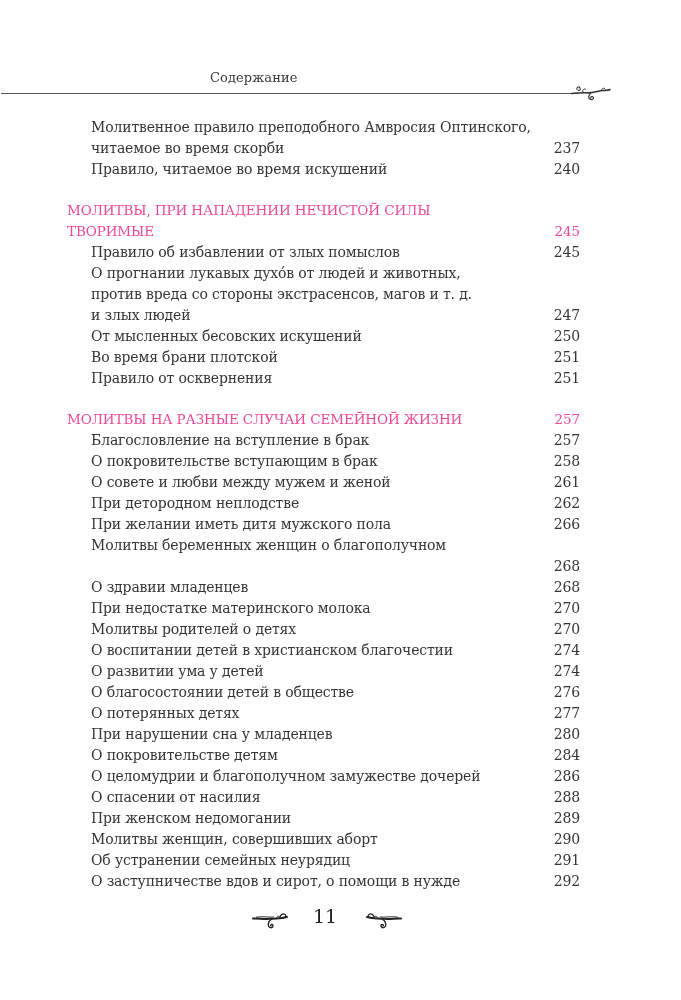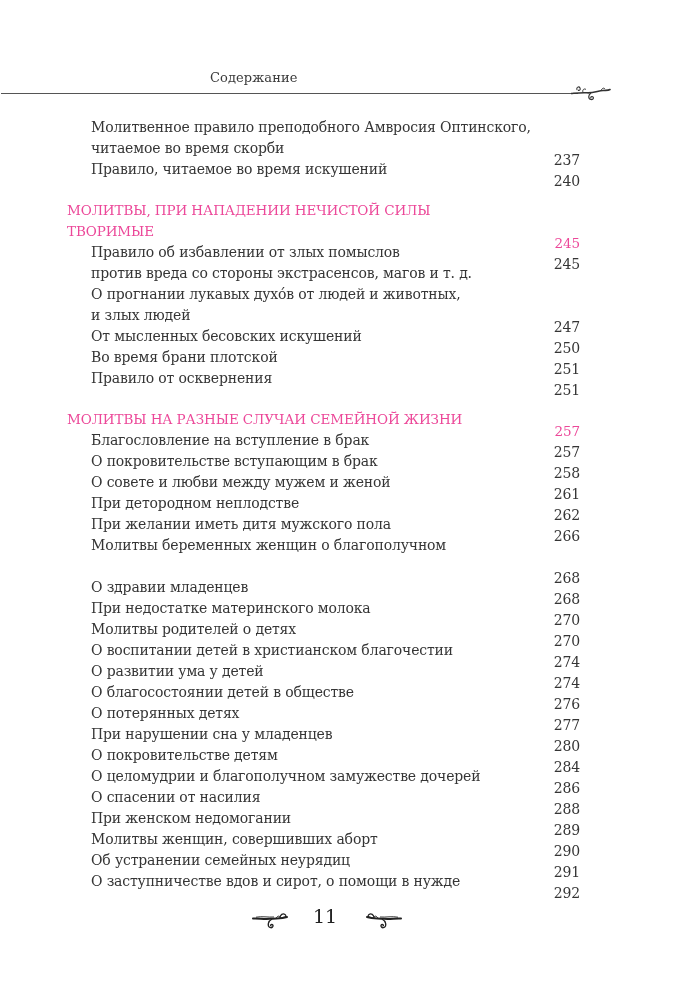--- a/index.html
+++ b/index.html
@@ -4,28 +4,28 @@
 <style>
   html, body { margin: 0; padding: 0; background: #ffffff; }
   body { width: 681px; height: 1000px; position: relative; overflow: hidden;
          font-family: "DejaVu Serif", "Liberation Serif", serif; color: #353535; }
   .page-header-title { position: absolute; left: 210px; top: 70px; width: 176px; text-align: left;
          font-size: 13px; line-height: 16px; color: #3a3a3a; letter-spacing: 0.1px; }
   .header-rule { position: absolute; left: 1px; top: 93px; width: 577px; height: 0;
          border-top: 1.6px solid #555; }
   .header-ornament { position: absolute; left: 571px; top: 82px; width: 40px; height: 20px; }
   .toc { position: absolute; left: 67px; top: 117px; width: 513px; }
-  .line { display: flex; align-items: center; height: 21px; line-height: 21px; white-space: nowrap; }
+  .line { display: flex; align-items: flex-start; height: 21px; line-height: 21px; white-space: nowrap; }
   .entry .line, .entry.line { font-size: 14px; letter-spacing: -0.15px; padding-left: 24px; }
   .heading .line { font-size: 13.5px; letter-spacing: -0.1px; color: #ec4899; }
   .t { flex: 0 0 auto; }
   .dots { flex: 1 1 auto; margin: 0 3px 0 5px; min-width: 8px;
           background-image: radial-gradient(circle, #4a4a4a 0.75px, rgba(255,255,255,0) 1.15px);
           background-size: 5px 3px; background-repeat: repeat-x; background-position: 0 13px; }
-  .pg { flex: 0 0 auto; min-width: 26px; text-align: right; margin-top: 24px; }
+  .pg { flex: 0 0 auto; min-width: 26px; text-align: right; }
   .section { margin-top: 20px; }
   .footer-page { position: absolute; left: 300px; top: 908px; width: 50px; text-align: center;
           font-size: 19px; line-height: 16px; color: #222; }
   .footer-ornament-left { position: absolute; left: 252px; top: 909px; width: 38px; height: 22px; }
   .footer-ornament-right { position: absolute; left: 364px; top: 909px; width: 38px; height: 22px; }
 </style>
 </head>
 <body>
 
 <div class="page-header-title">Содержание</div>
@@ -67,24 +67,24 @@
           <span class="pg">245</span>
         </div>
     </div>
     <div class="entry line">
         <span class="t">Правило об избавлении от злых помыслов</span>
         <span class="dots"></span>
         <span class="pg">245</span>
       </div>
     <div class="entry">
       <div class="line">
+          <span class="t">О прогнании лукавых духо́в от людей и животных,</span>
+        </div>
+      <div class="line">
           <span class="t">против вреда со стороны экстрасенсов, магов и т. д.</span>
-        </div>
-      <div class="line">
-          <span class="t">О прогнании лукавых духо́в от людей и животных,</span>
         </div>
       <div class="line">
           <span class="t">и злых людей</span>
           <span class="dots"></span>
           <span class="pg">247</span>
         </div>
     </div>
     <div class="entry line">
         <span class="t">От мысленных бесовских искушений</span>
         <span class="dots"></span>

